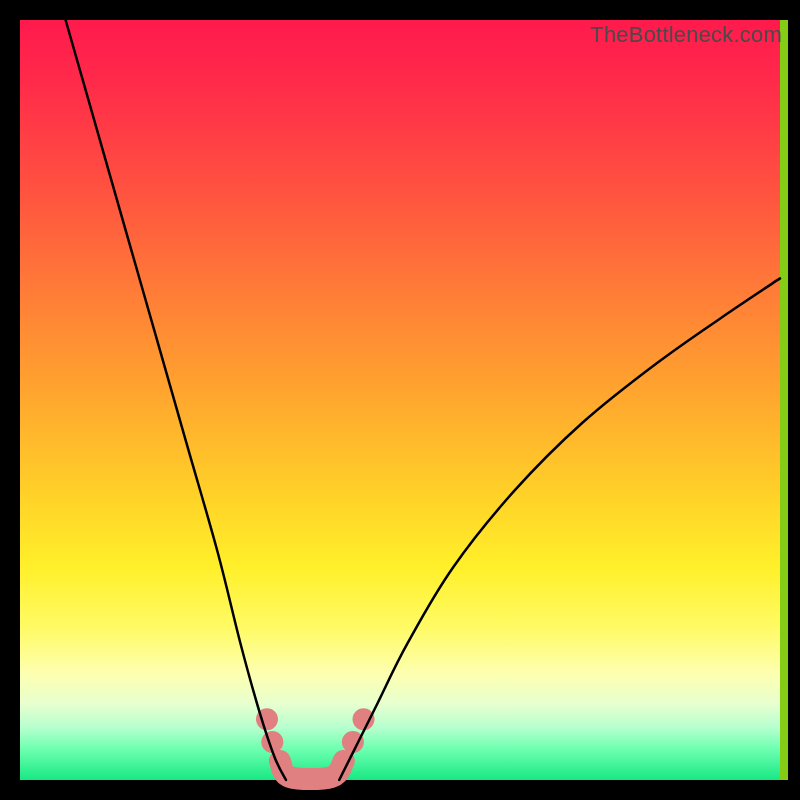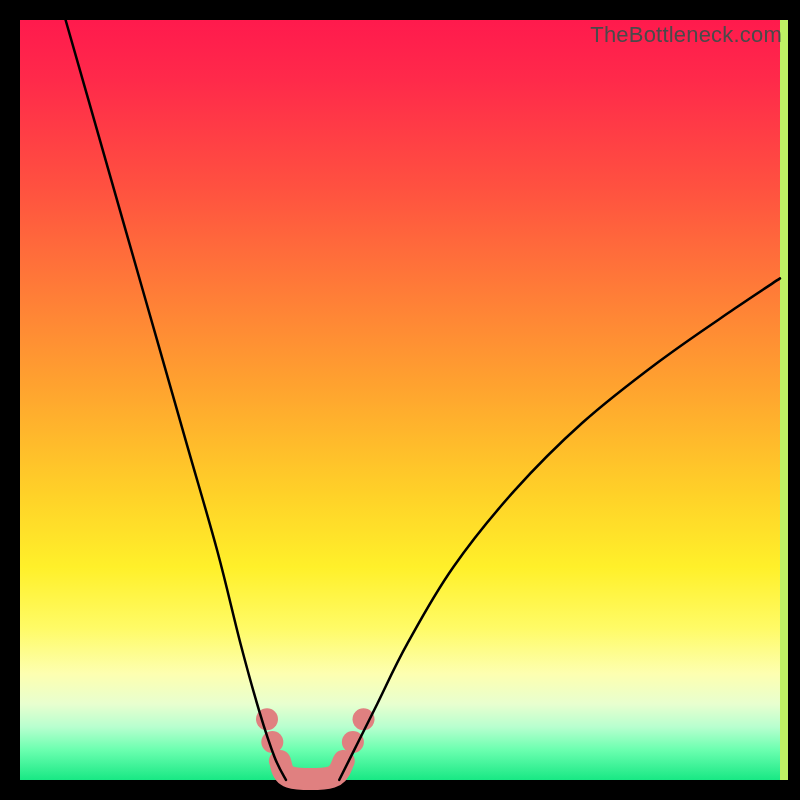--- a/index.html
+++ b/index.html
@@ -9,21 +9,21 @@
     height: 800px;
     background: #000;
     overflow: hidden;
   }
   .frame {
     position: absolute;
     left: 20px;
     top: 20px;
     width: 768px;
     height: 760px;
-    background: #bef264;
+    background: #84cc16;
   }
   .gradient {
     position: absolute;
     left: 0;
     top: 0;
     width: 760px;
     height: 760px;
     background: linear-gradient(
       to bottom,
       #ff1a4d 0%,

